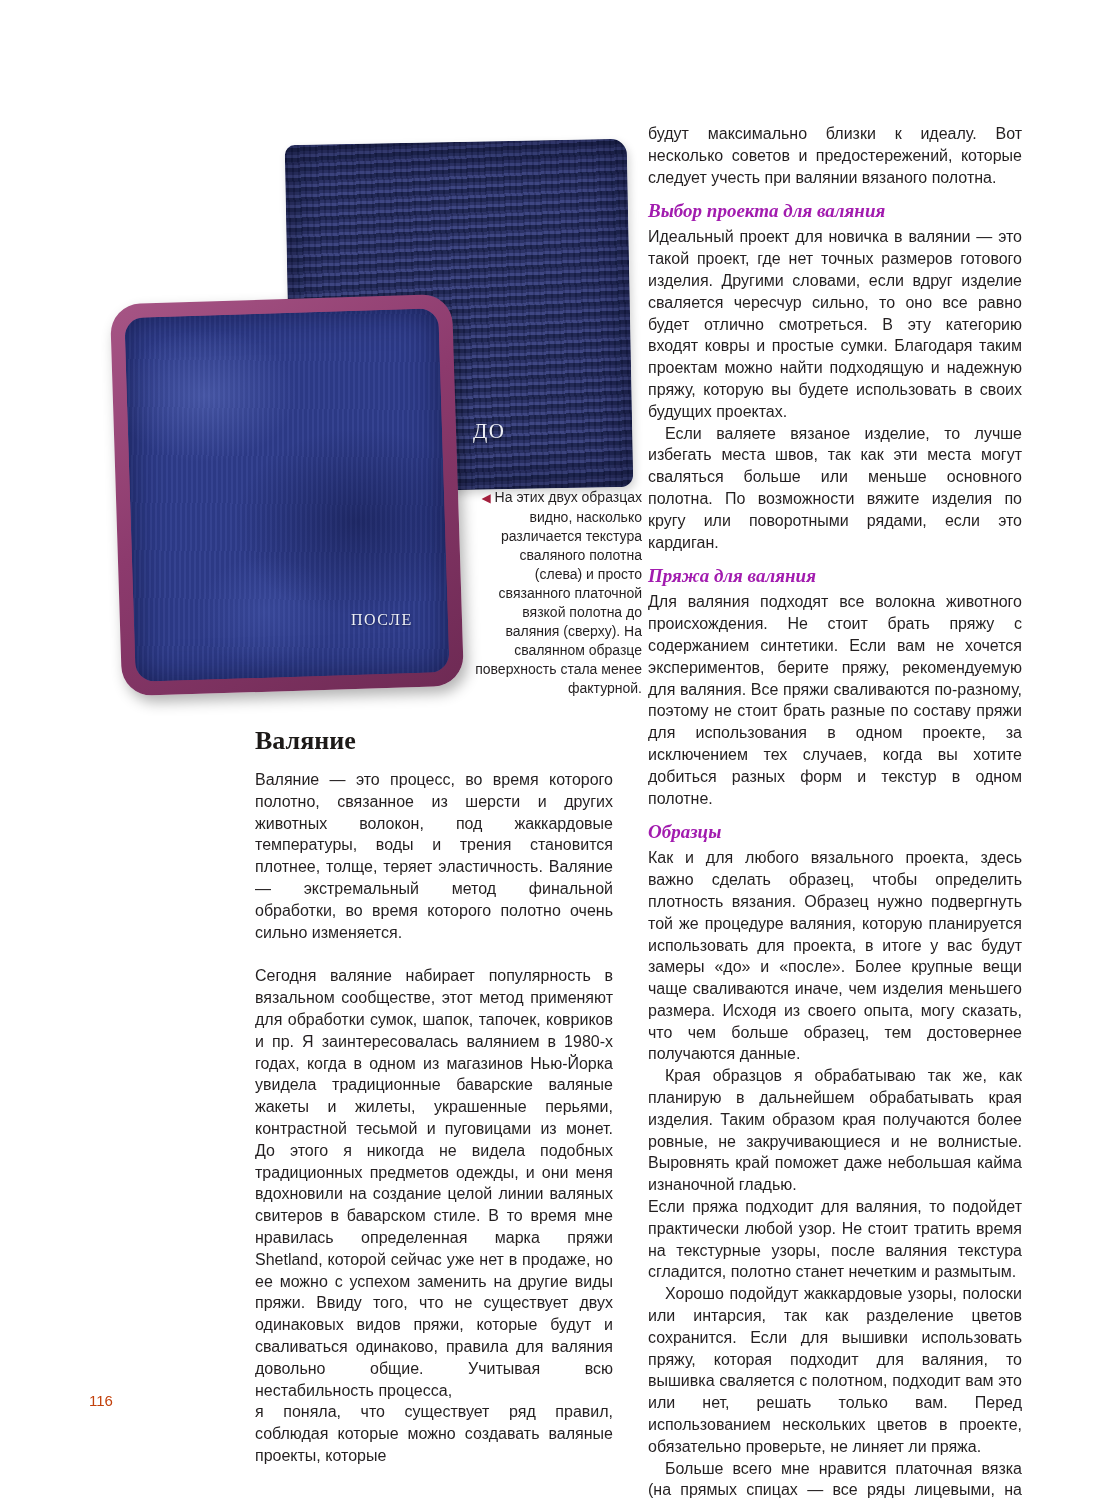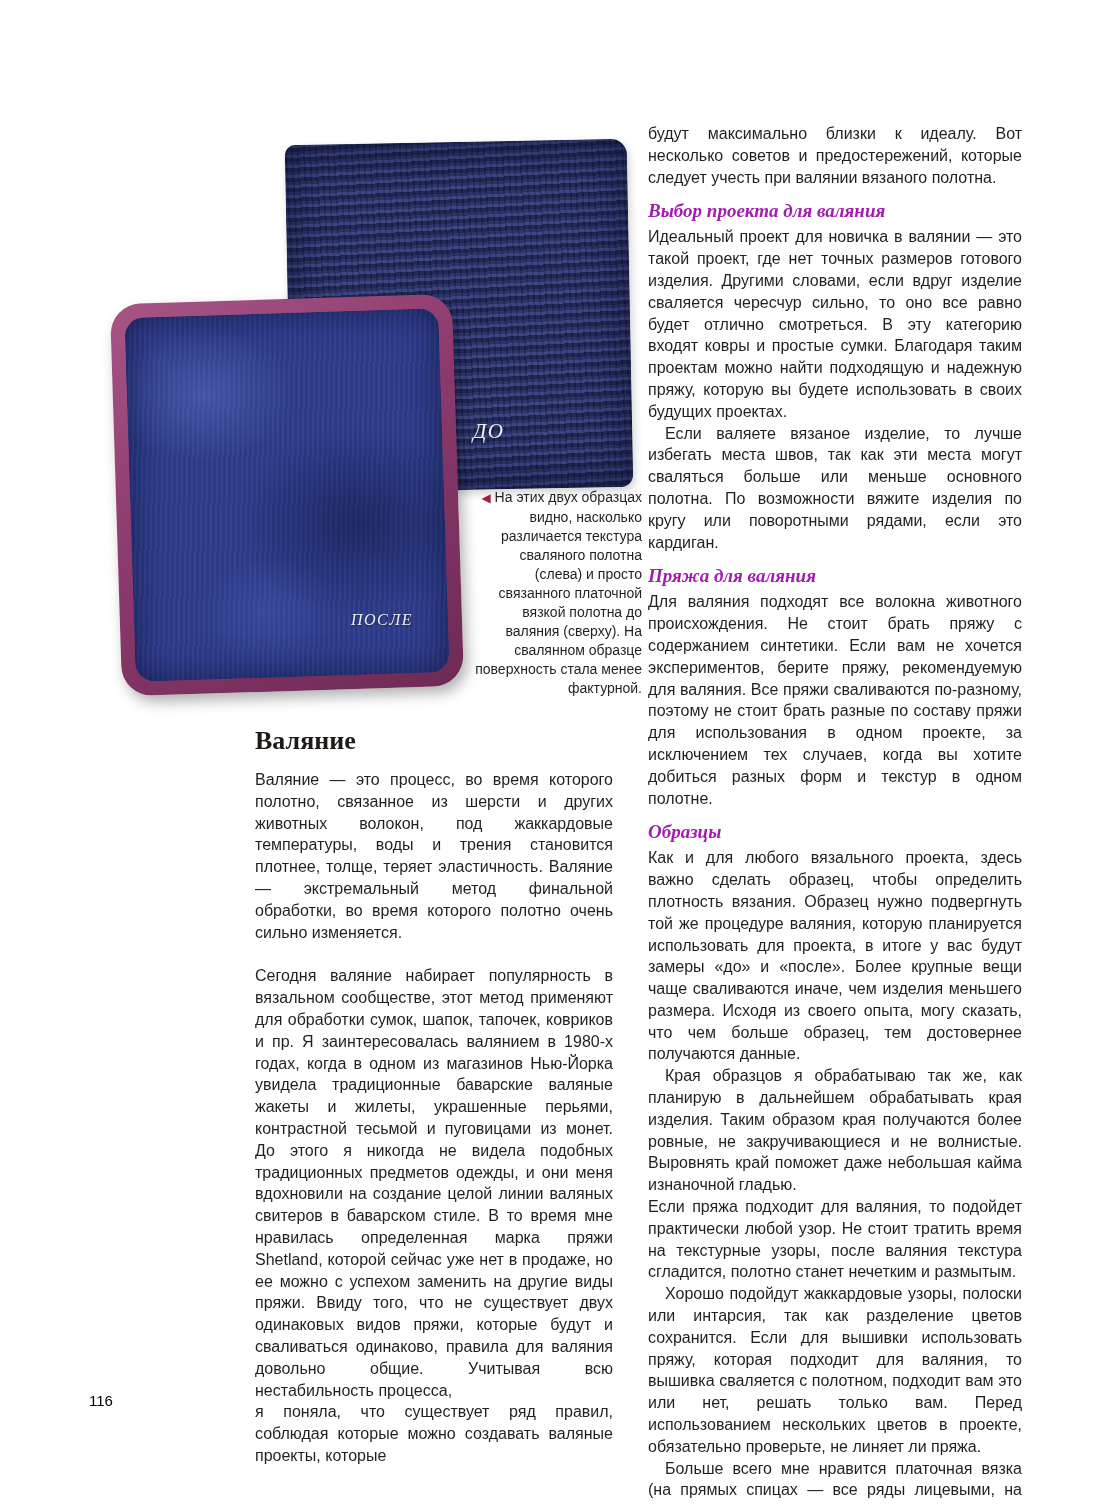--- a/index.html
+++ b/index.html
@@ -35,21 +35,20 @@
       radial-gradient(170px 130px at 72% 58%, rgba(8,12,48,0.40), transparent 72%),
       radial-gradient(100px 80px at 42% 82%, rgba(85,105,195,0.28), transparent 70%),
       repeating-linear-gradient(93deg, rgba(255,255,255,0.03) 0 2px, rgba(0,0,0,0.06) 2px 5px),
       #2f3d8d;
     box-shadow: inset 0 0 34px rgba(8,10,40,0.55);
   }
   .photo-label {
     position:absolute; color:#eef0f6;
     font-family:"Liberation Serif", serif; letter-spacing:1.5px;
     text-shadow:0 1px 2px rgba(0,0,0,0.45);
-    font-style:italic;
   }
   .label-do    { left:473px; top:419px; font-size:21px; }
   .label-posle { left:351px; top:611px; font-size:16px; }
 
   
   .caption {
     position:absolute; left:470px; top:488px; width:172px;
     font-size:14px; line-height:19px; text-align:right; color:#231f20;
   }
   .caption .arrow { color:#a31e3c; font-size:12px; margin-right:4px; }
@@ -64,21 +63,21 @@
   .left-col p.gap-after { margin-bottom:22px; }
 
   .right-col { position:absolute; left:648px; top:123px; width:374px; }
   .right-col h3 {
     font-family:"Liberation Serif", serif; font-style:italic; font-weight:bold;
     font-size:19px; color:#a21caf; margin:12px 0 4px 0;
   }
   .indent { text-indent:17px; }
 
   .page-number {
-    position:absolute; left:89px; top:1392px; font-size:15px; color:#000000;
+    position:absolute; left:89px; top:1392px; font-size:15px; color:#c2410c;
   }
 </style>
 </head>
 <body>
 
 <div class="page">
 
   <div>
     <div class="swatch-before"></div>
     <div class="swatch-after">

